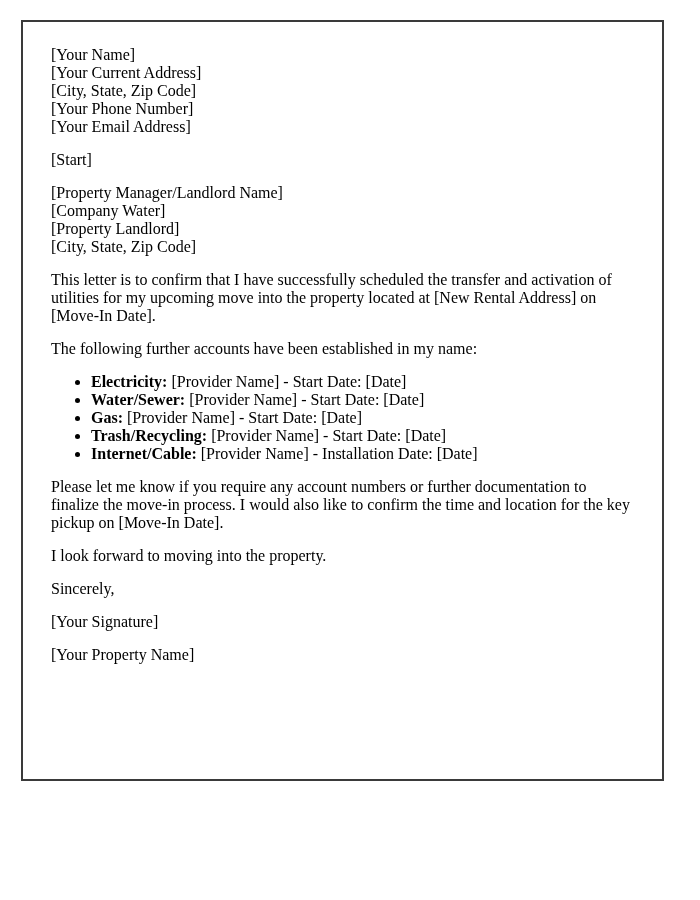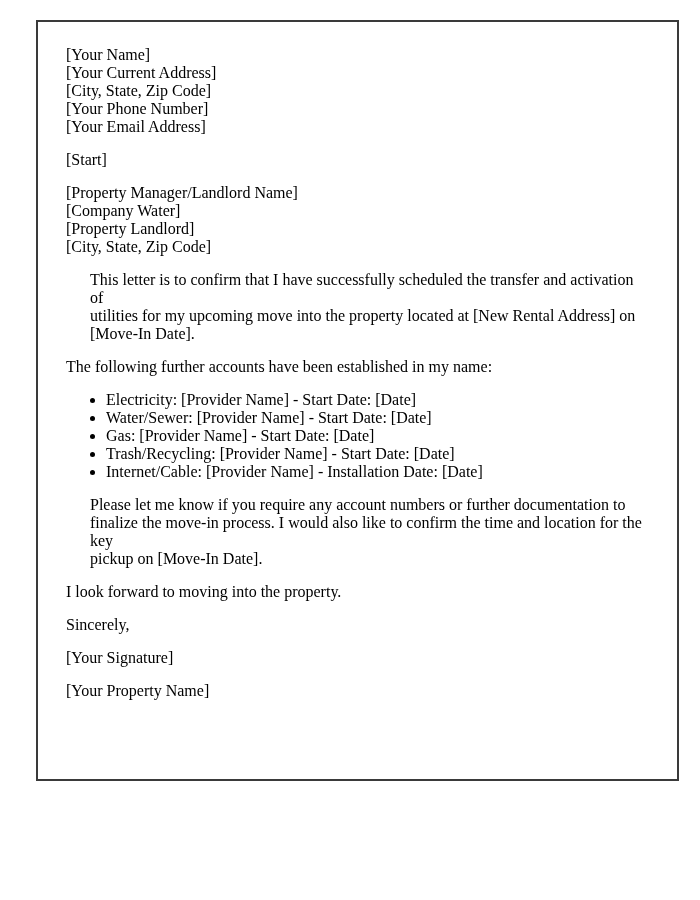--- a/index.html
+++ b/index.html
@@ -11,51 +11,50 @@
     width: 700px;
     height: 900px;
     position: relative;
     font-family: "Liberation Serif", "DejaVu Serif", serif;
     font-size: 16px;
     color: #000000;
     overflow: hidden;
   }
   .letter {
     position: absolute;
-    left: 36px;
+    left: 21px;
     top: 20px;
     width: 643px;
     height: 761px;
     box-sizing: border-box;
     border: 2px solid #3a3a3a;
     background: #ffffff;
     padding: 24px 30px 0 28px;
   }
   .block {
     margin: 0 0 15px 0;
     line-height: normal;
   }
   .para {
     white-space: pre-line;
-    margin-left: 24px;
   }
   .subject {
     font-weight: bold;
   }
   ul.block {
     margin: 15px 0;
     padding-left: 40px;
     list-style-type: disc;
   }
   ul.block li {
     margin: 0;
     padding: 0;
   }
   ul.block li strong {
-    font-weight: normal;
+    font-weight: bold;
   }
 </style>
 </head>
 <body>
 
 <div class="letter">
 
   <div class="block">
     <div>[Your Name]</div>
     <div>[Your Current Address]</div>

